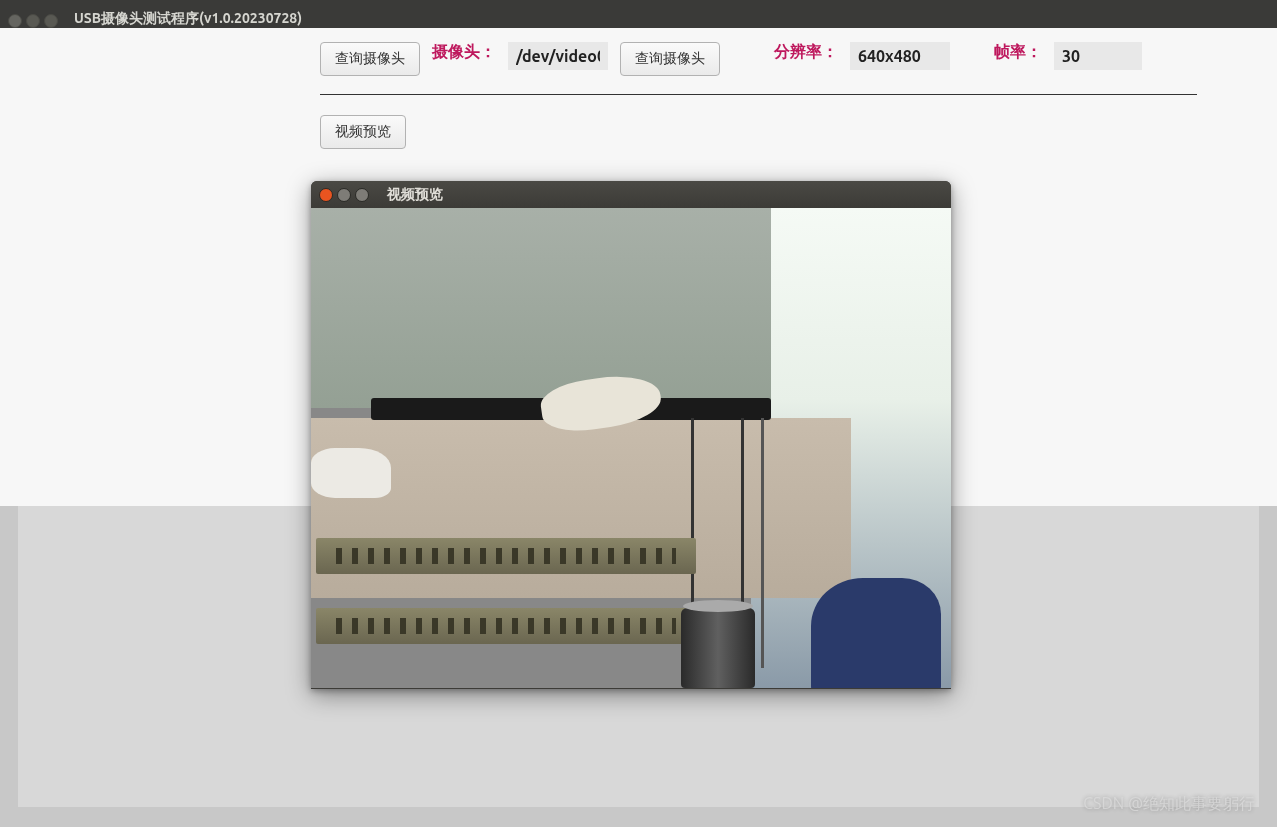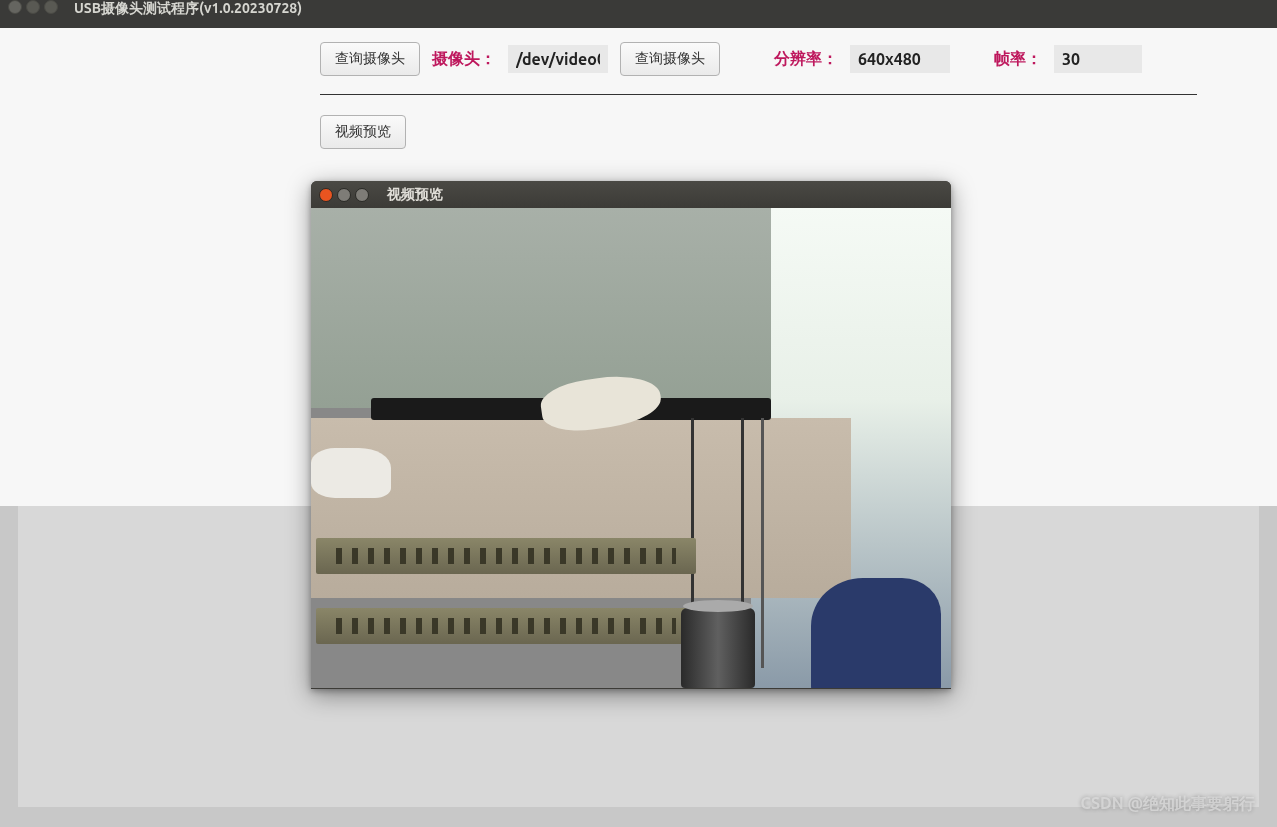--- a/index.html
+++ b/index.html
@@ -16,42 +16,42 @@
       top: 0;
       left: 0;
       width: 1277px;
       height: 506px;
       background: #f7f7f7;
     }
     .titlebar {
       background: #3a3a38;
       height: 28px;
       display: flex;
-      align-items: flex-start;
+      align-items: flex-end;
       padding-left: 8px;
       gap: 4px;
     }
     .titlebar-btn {
       width: 14px;
       height: 14px;
       border-radius: 50%;
       background: #595953;
       border: 1px solid #4a4a45;
     }
     .titlebar-btn.close { background: #656560; }
     .titlebar-title {
       color: #d6d6d0;
       font-size: 14px;
       margin-left: 12px;
       font-weight: bold;
     }
     .toolbar {
       padding: 14px 0 0 320px;
       display: flex;
-      align-items: center;
+      align-items: flex-start;
       gap: 12px;
     }
     .btn {
       background: linear-gradient(#fafafa, #eaeaea);
       border: 1px solid #b2b2b2;
       border-radius: 4px;
       padding: 7px 14px;
       font-size: 14px;
       color: #333;
       cursor: pointer;
@@ -176,21 +176,21 @@
     .white-bag {
       position: absolute; top: 240px; left: 0; width: 80px; height: 50px;
       background: #eceae4; border-radius: 30% 40% 20% 30%;
     }
     .watermark {
       position: absolute;
       bottom: 12px;
       right: 22px;
       color: rgba(220,220,220,0.75);
       font-size: 16px;
-      font-weight: 700;
+      font-weight: 400;
       text-shadow: 0 0 4px rgba(0,0,0,0.3);
     }
     .bottom-area {
       position: absolute;
       top: 506px;
       left: 18px;
       right: 18px;
       bottom: 20px;
       background: #d8d8d8;
     }

